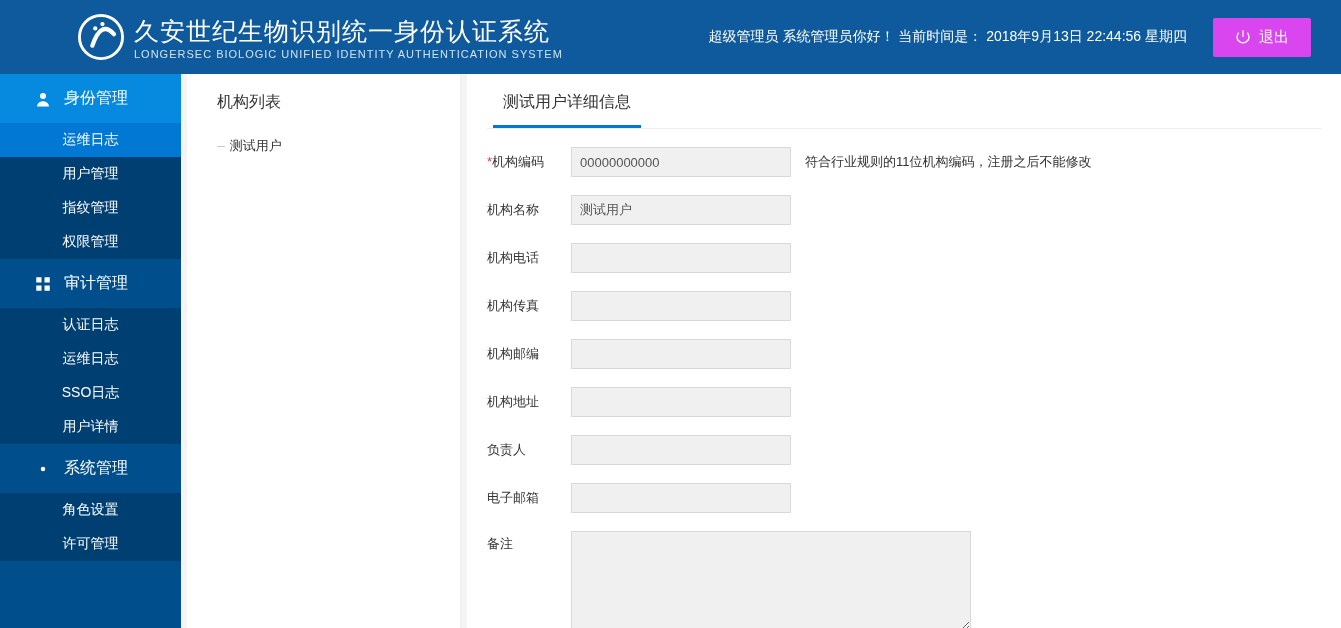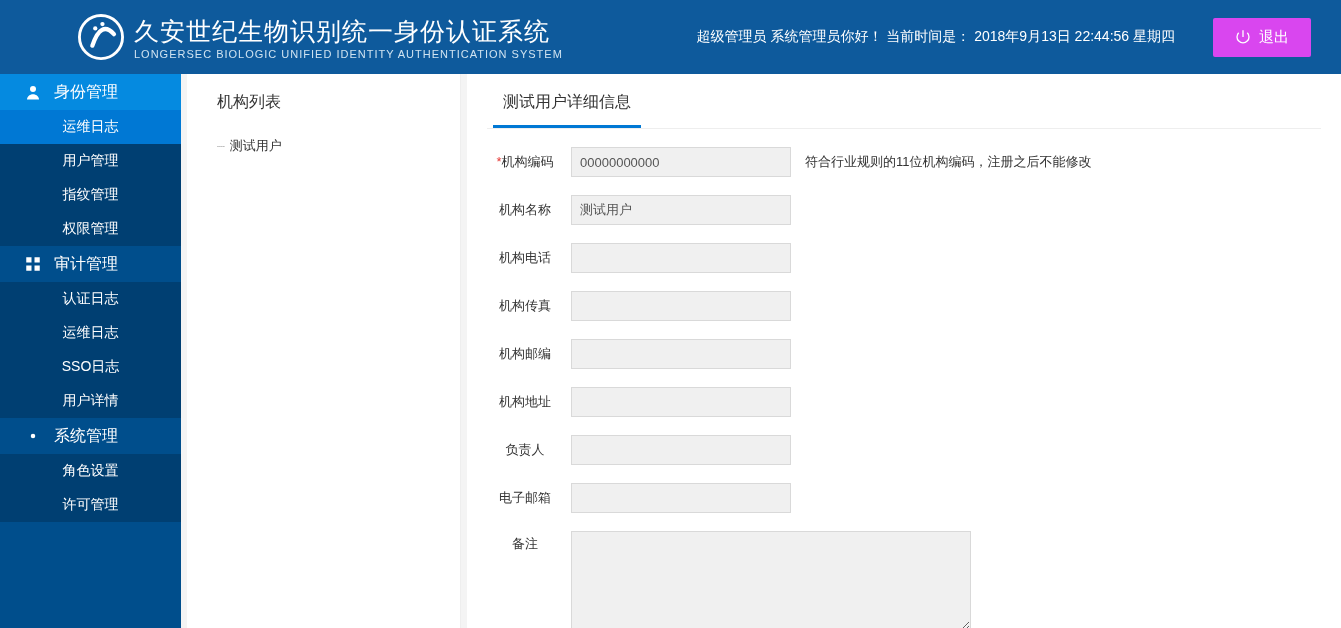--- a/index.html
+++ b/index.html
@@ -18,21 +18,21 @@
     align-items: center;
     justify-content: space-between;
     padding: 0 30px 0 78px;
     color: #fff;
   }
   .brand { display: flex; align-items: center; }
   .logo-icon { width: 46px; height: 46px; margin-right: 10px; }
   .brand-text { display:flex; flex-direction:column; }
   .brand-title { font-size: 25px; font-weight: 400; letter-spacing: 1px; color:#fff; }
   .brand-sub { font-size: 11px; letter-spacing: 1px; color:#cfe3f1; text-transform: uppercase; }
-  .header-right { display:flex; align-items:center; gap: 38px; font-size:14px; }
+  .header-right { display:flex; align-items:center; gap: 26px; font-size:14px; }
   .status-text { white-space: nowrap; }
   .logout-btn {
     background: #d946ef;
     border: none;
     color: #fff;
     padding: 10px 22px;
     font-size: 15px;
     cursor: pointer;
     display:flex;
     align-items:center;
@@ -45,25 +45,25 @@
 
   .sidebar {
     width: 181px;
     background: #004e8c;
     overflow-y:auto;
     flex-shrink:0;
   }
   .sidebar-item, .sidebar-sub {
     display:flex;
     align-items:center;
-    height: 36px;
+    height: 49px;
     color:#fff;
     font-size: 15px;
     cursor:pointer;
-    padding-left: 24px;
+    padding-left: 34px;
   }
   .sidebar-item.header-item {
     background: #058ae0;
     font-size:16px;
   }
   .sidebar-item.audit, .sidebar-item.sys {
     background: #004e8c;
     font-size:16px;
   }
   .sidebar-sub {
@@ -117,21 +117,21 @@
   .detail-title-wrap { border-bottom:1px solid #eee; margin-bottom:18px;}
   .detail-title-wrap .detail-title { border-bottom:3px solid #0078d4; margin-left:6px;}
 
   .form-row {
     display:flex;
     align-items:center;
     margin-bottom:18px;
   }
   .form-label {
     width: 84px;
-    text-align:center;
+    text-align:left;
     color:#333;
     font-size:13px;
     padding-right:8px;
   }
   .form-label .req { color:#e53935; }
   .form-input {
     width: 220px;
     height: 30px;
     border: 1px solid #d9d9d9;
     background: #f0f0f0;

